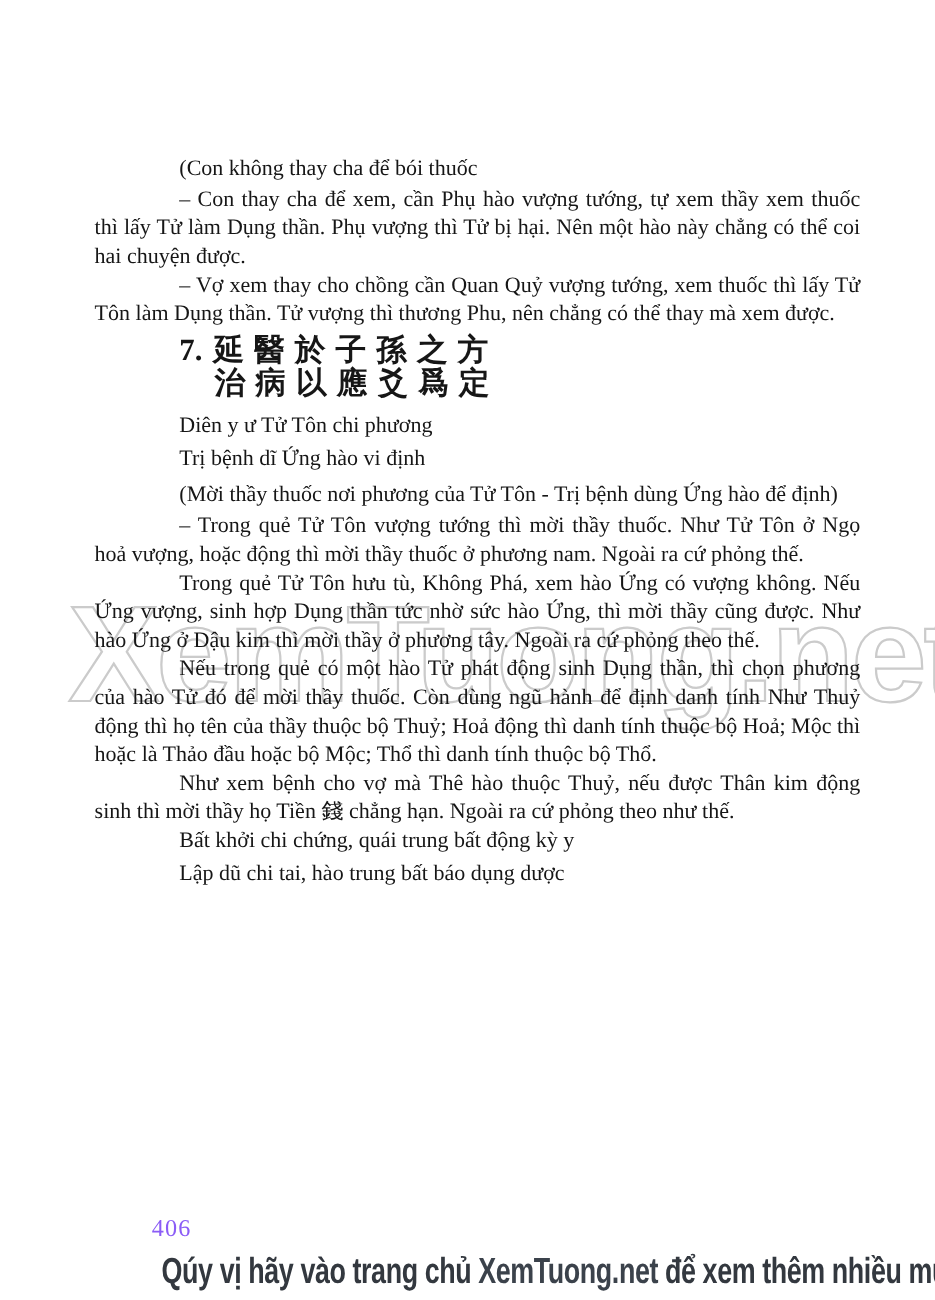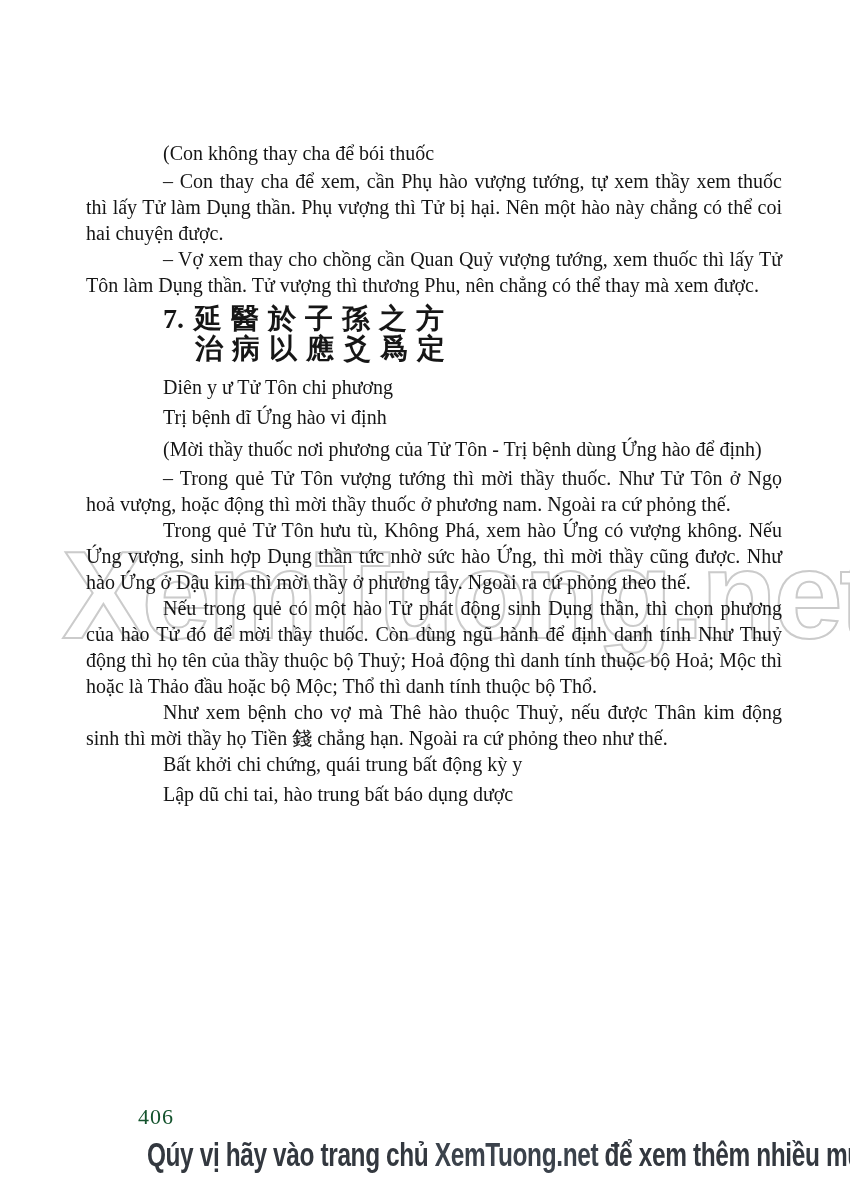--- a/index.html
+++ b/index.html
@@ -91,21 +91,21 @@
   }
 
   
   .page-number {
     position: absolute;
     left: 138px;
     top: 1104px;
     z-index: 1;
     font-size: 22px;
     letter-spacing: 1px;
-    color: #14532d;
+    color: #8b5cf6;
   }
 
   
   .footer {
     position: absolute;
     left: 0;
     right: 0;
     top: 1136px;
     z-index: 1;
     text-align: center;

